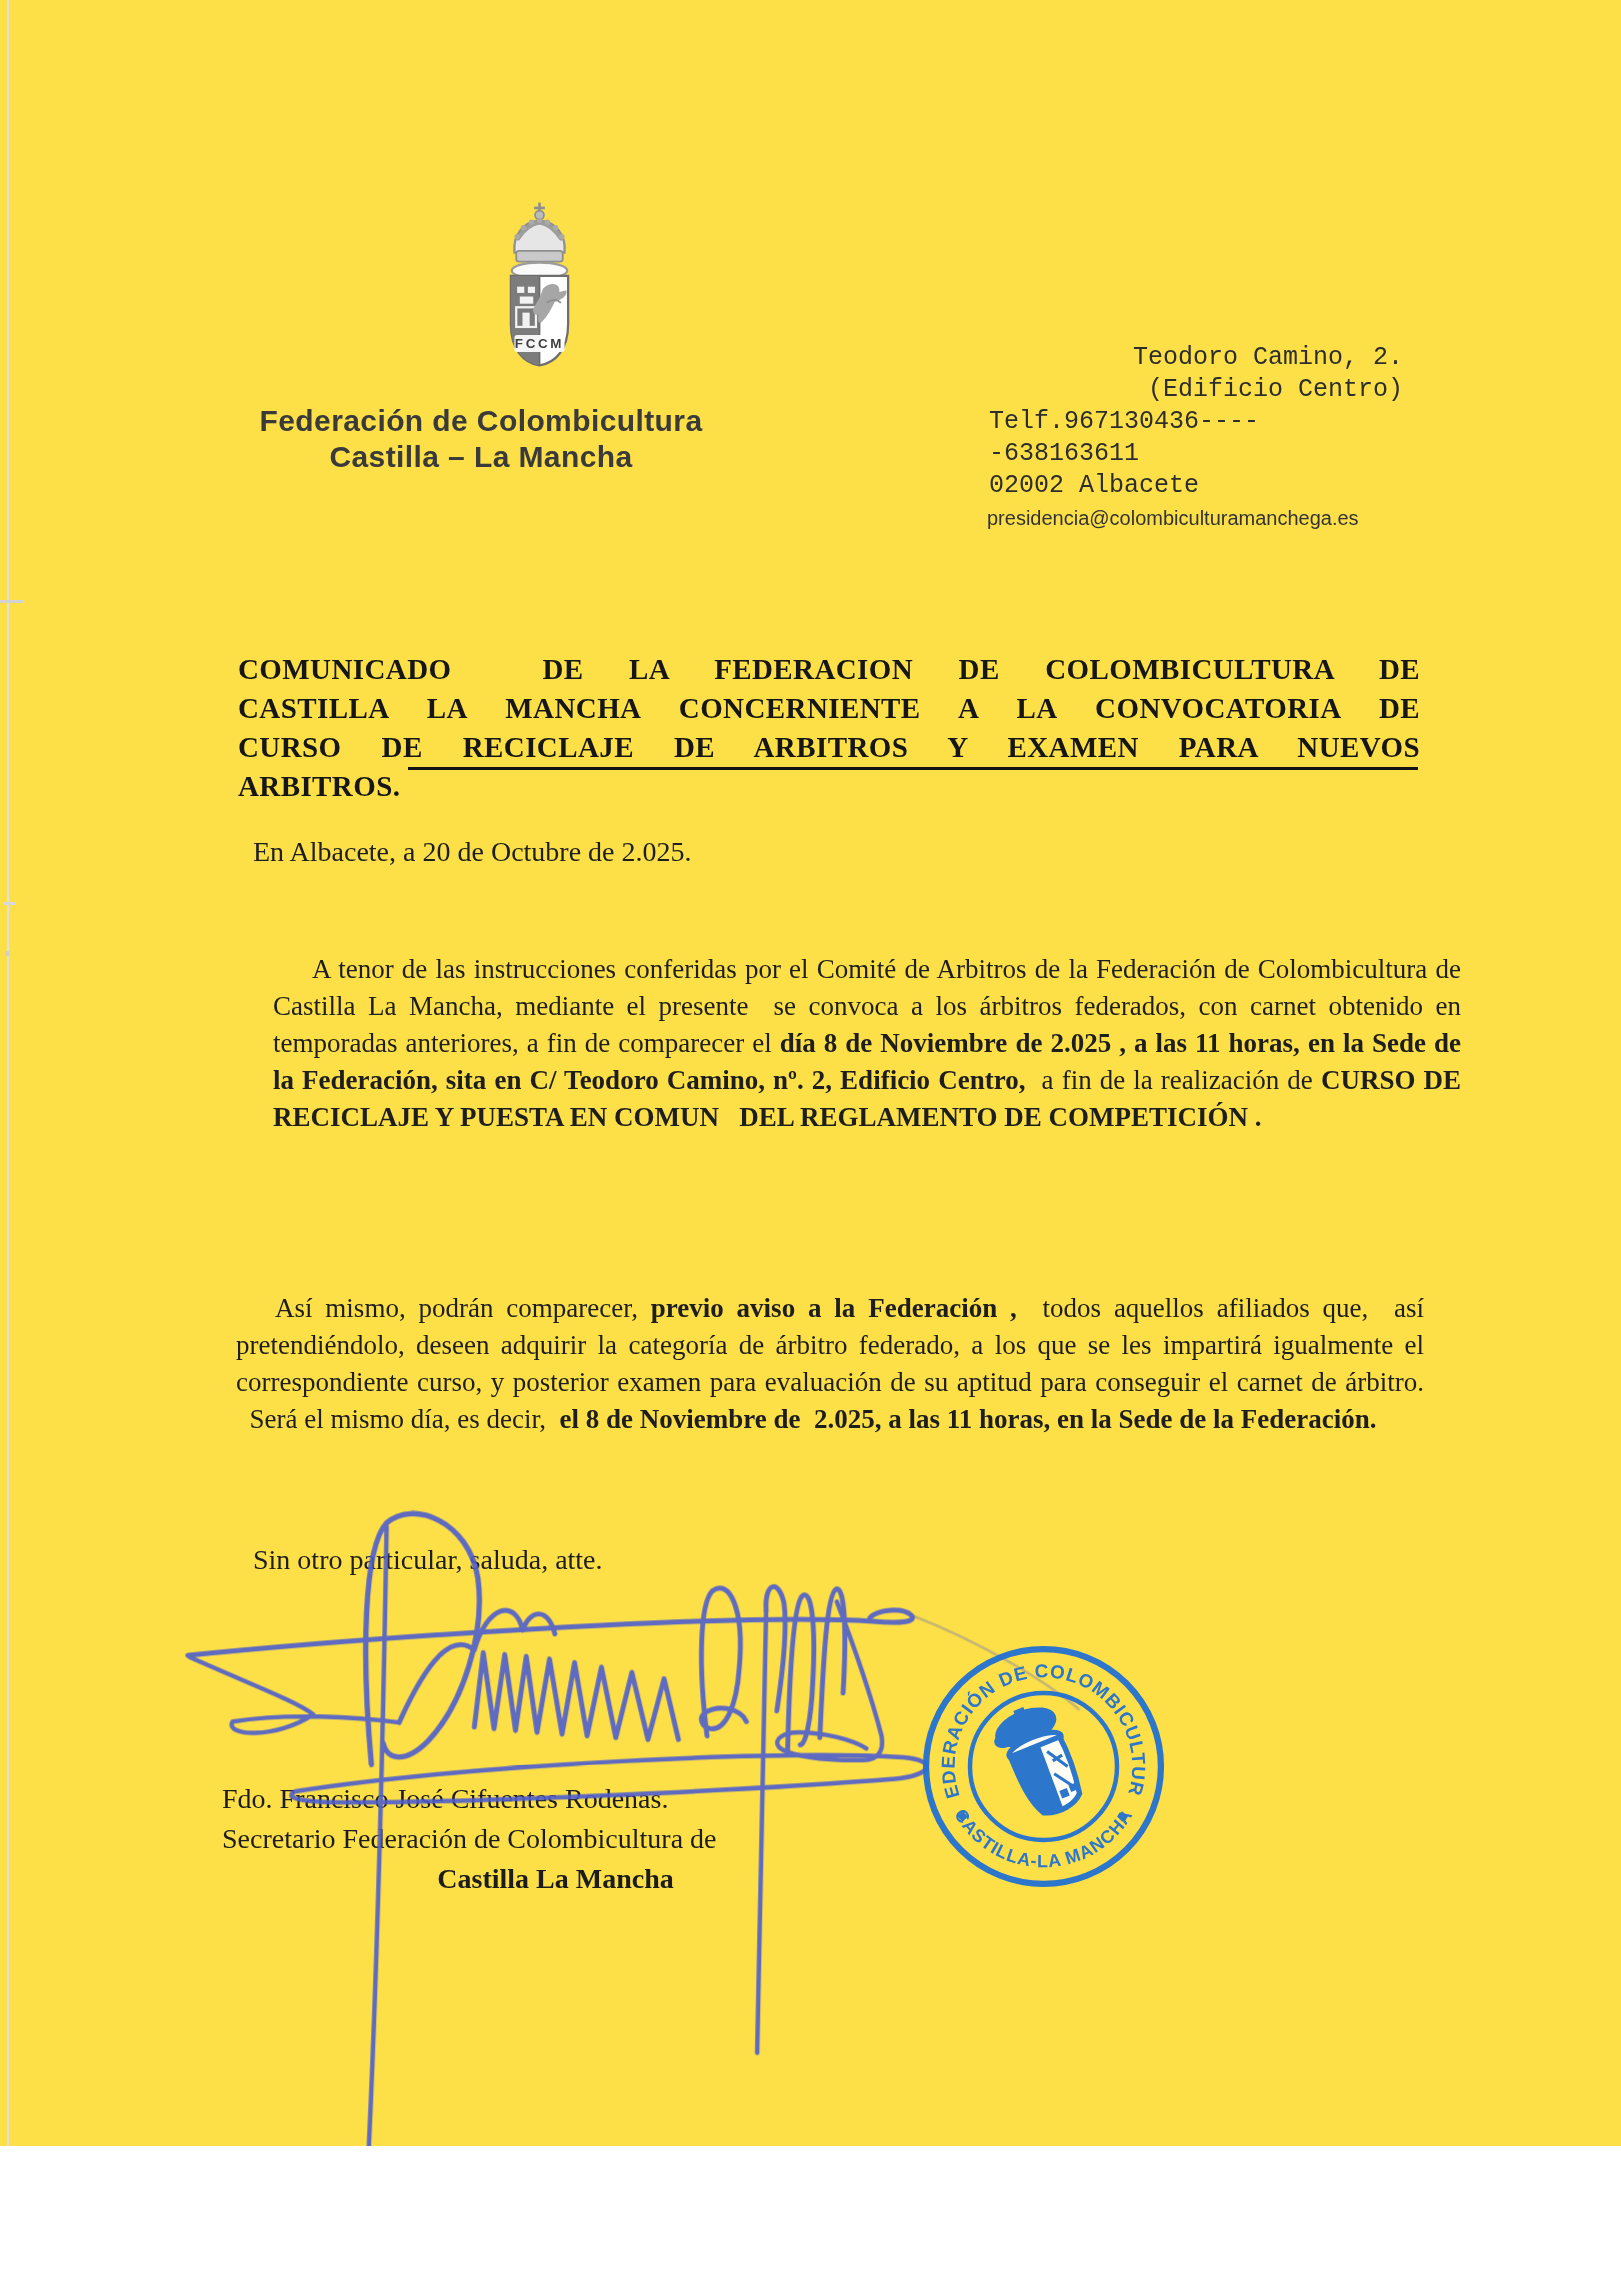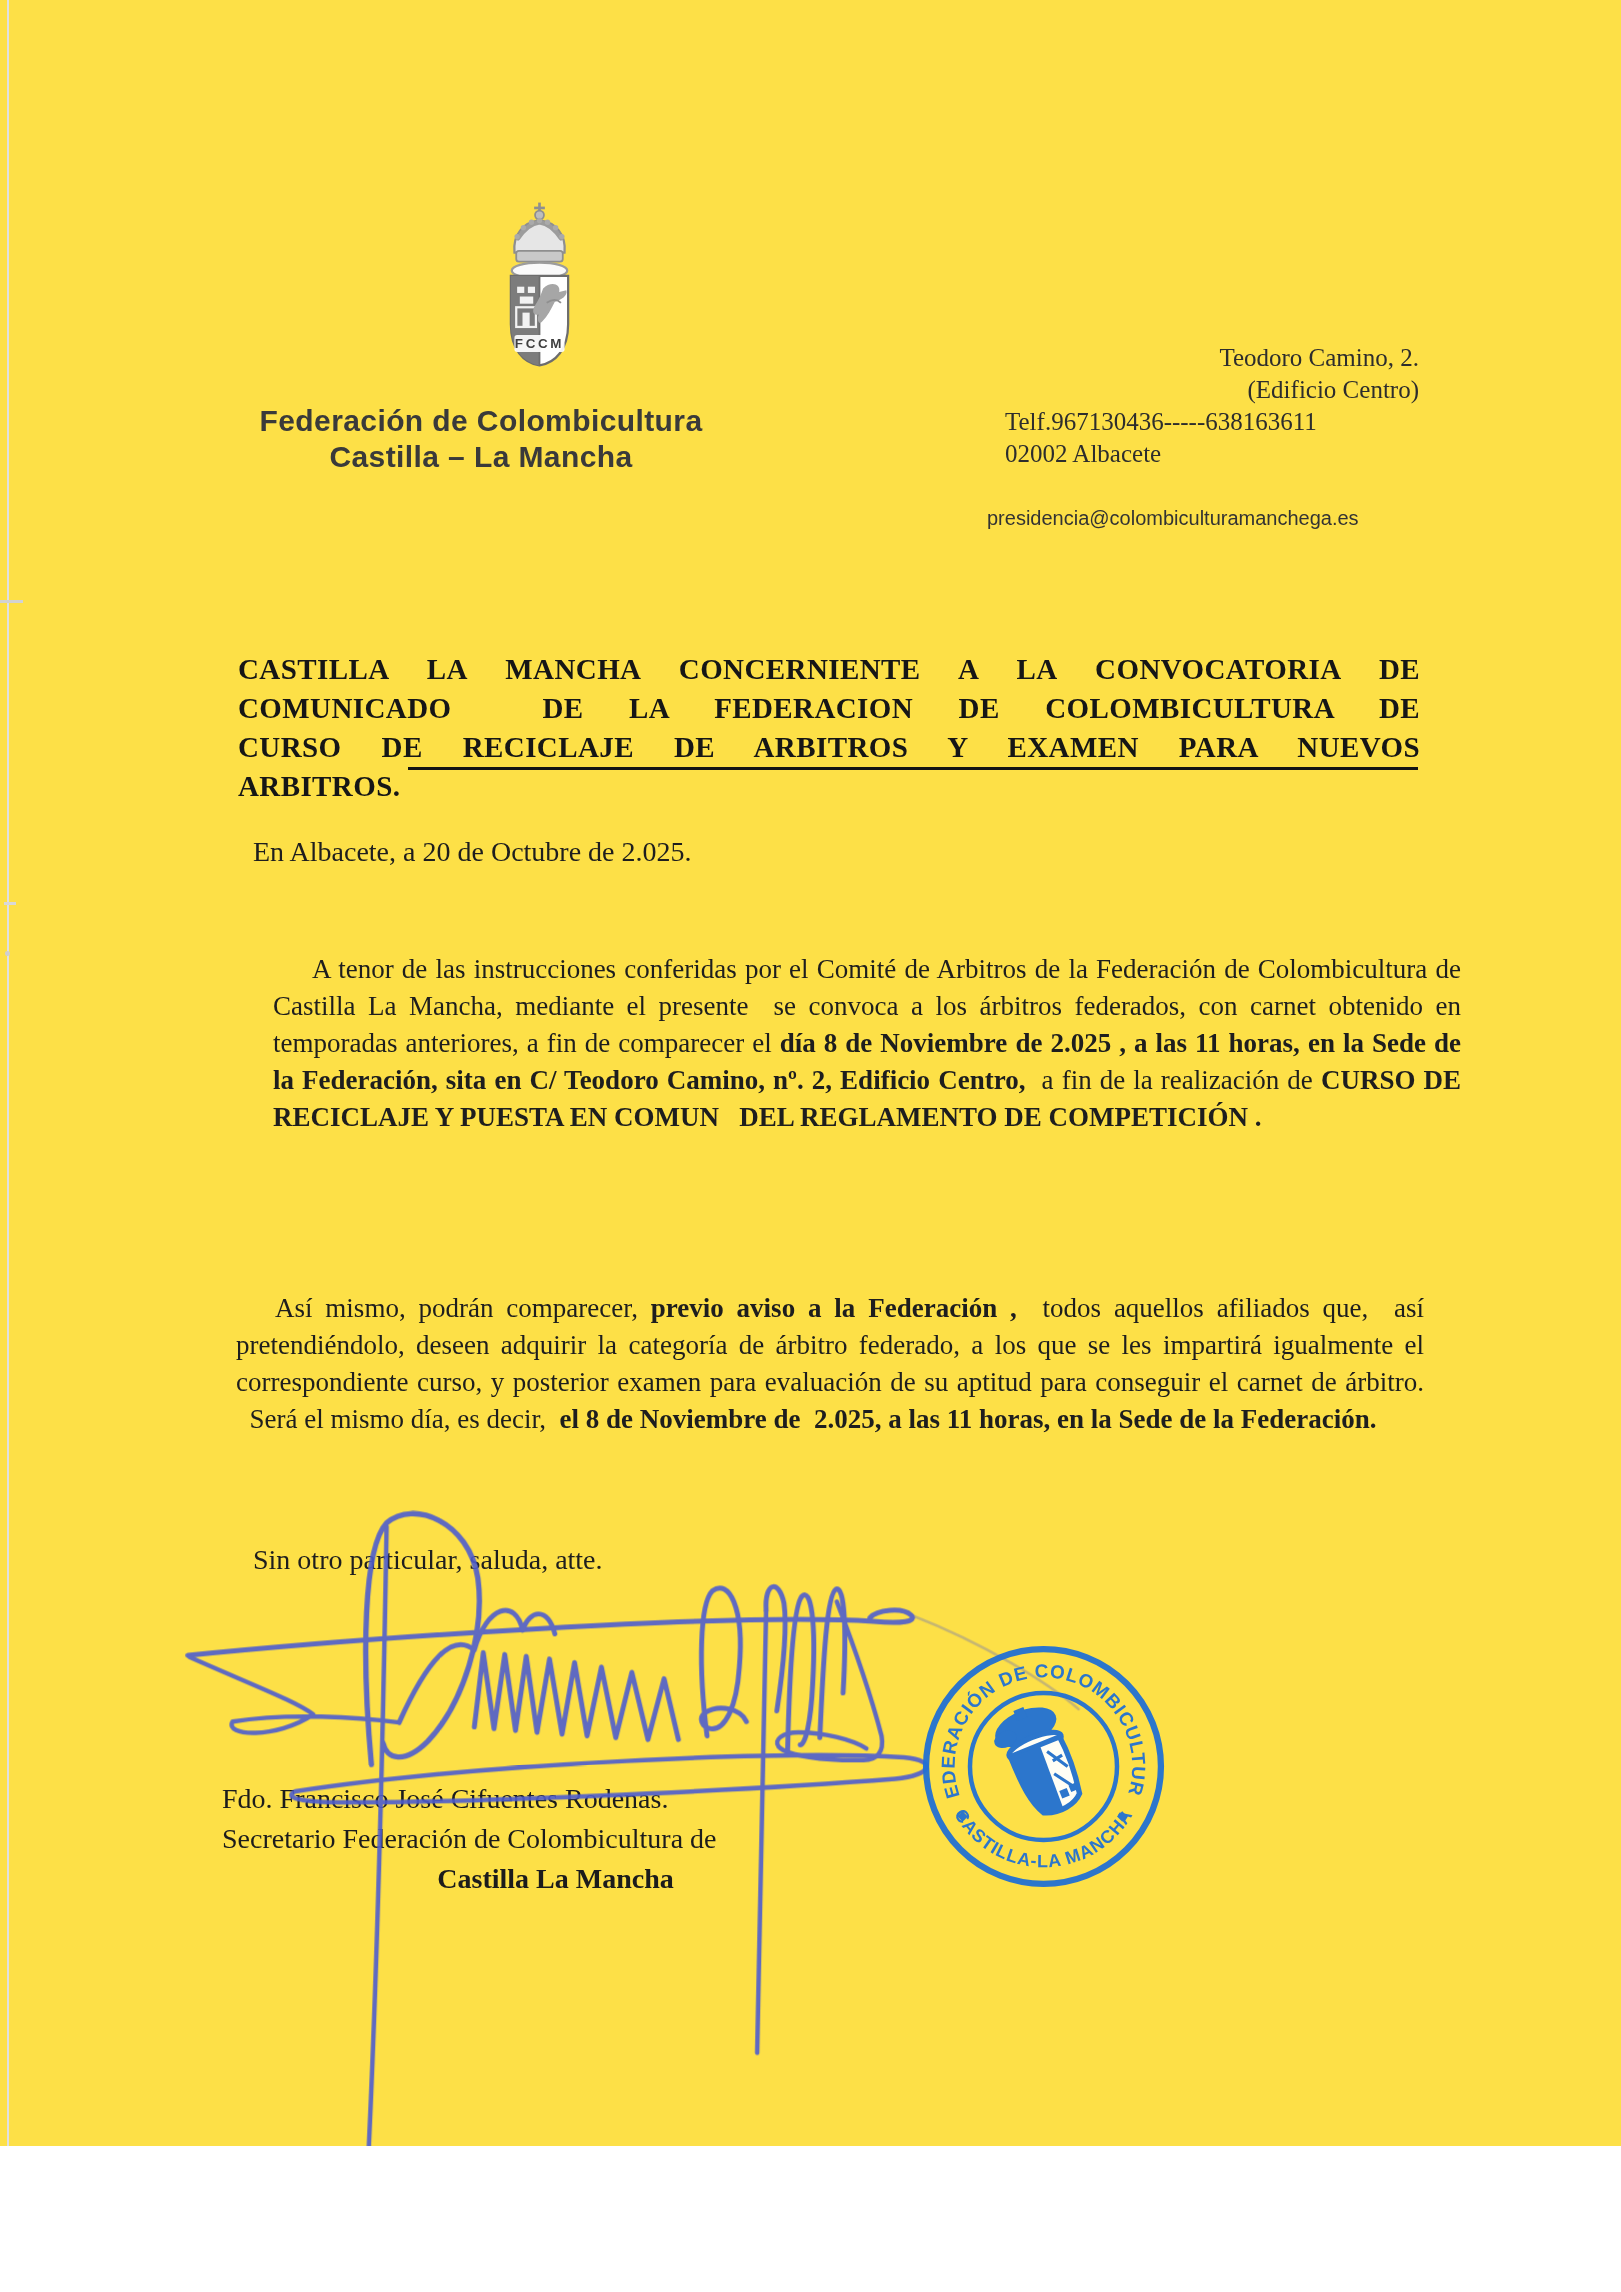--- a/index.html
+++ b/index.html
@@ -15,21 +15,21 @@
 
   .crest{position:absolute;left:484px;top:199px;width:111px;height:170px;}
 
   .org-name{
     position:absolute;left:228px;top:403px;width:506px;text-align:center;
     font-family:"Liberation Sans", sans-serif;font-weight:700;font-size:30px;line-height:36px;
     color:#3a3a3a;letter-spacing:0.4px;
   }
   .contact{
     position:absolute;left:989px;top:342px;width:414px;
-    font-family:Liberation Serif, serif;font-size:25px;line-height:32px;color:#2d2d2d;margin-left:16px;
+    font-family:Liberation Mono, monospace;font-size:25px;line-height:32px;color:#2d2d2d;
   }
   .contact .r{text-align:right;}
   .contact .l{text-align:left;}
   .email{
     position:absolute;left:987px;top:507px;width:430px;
     font-family:"Liberation Sans", sans-serif;font-size:20px;color:#333;
   }
 
   .subject{
     position:absolute;left:238px;top:650px;width:1182px;
@@ -117,22 +117,22 @@
 
   <div class="contact">
     <div class="r">Teodoro Camino, 2.</div>
     <div class="r">(Edificio Centro)</div>
     <div class="l">Telf.967130436-----638163611</div>
     <div class="l">02002 Albacete</div>
   </div>
   <div class="email">presidencia@colombiculturamanchega.es</div>
 
   <div class="subject">
+    <div class="j">COMUNICADO &nbsp;DE LA FEDERACION DE COLOMBICULTURA DE</div>
     <div class="j">CASTILLA LA MANCHA CONCERNIENTE A LA CONVOCATORIA DE</div>
-    <div class="j">COMUNICADO &nbsp;DE LA FEDERACION DE COLOMBICULTURA DE</div>
     <div class="j">CURSO DE RECICLAJE DE ARBITROS Y EXAMEN PARA NUEVOS</div>
     <div class="last">
       <span>ARBITROS.</span>
       <span class="rule"></span>
     </div>
   </div>
 
   <div class="dateline">En Albacete, a 20 de Octubre de 2.025.</div>
 
   <p class="para p1"><span>A tenor de las instrucciones conferidas por el Comité de Arbitros de la Federación de Colombicultura de Castilla La Mancha, mediante el presente &nbsp;se convoca a los árbitros federados, con carnet obtenido en temporadas anteriores, a fin de comparecer el </span><b>día 8 de Noviembre de 2.025&nbsp;, a las 11 horas, en la Sede de la Federación, sita en C/ Teodoro Camino, nº. 2, Edificio Centro,</b><span> &nbsp;a fin de la realización de </span><b>CURSO DE RECICLAJE Y PUESTA EN COMUN &nbsp;&nbsp;DEL REGLAMENTO DE COMPETICIÓN&nbsp;.</b></p>

